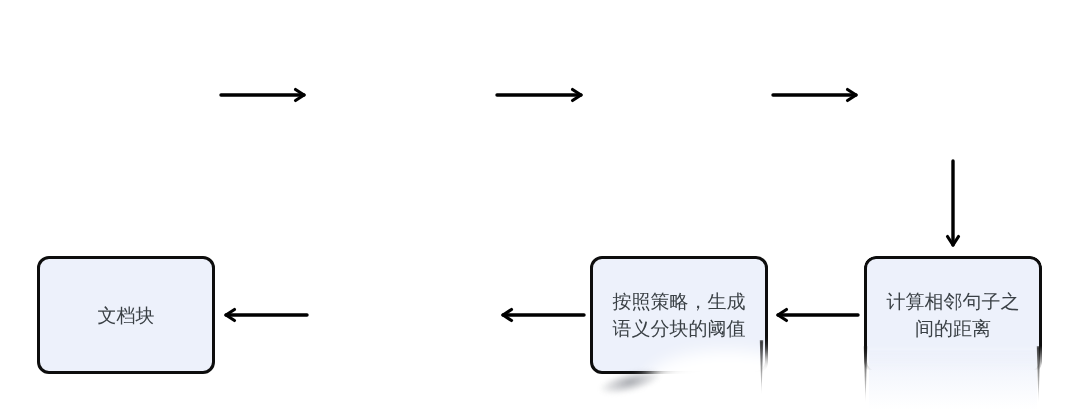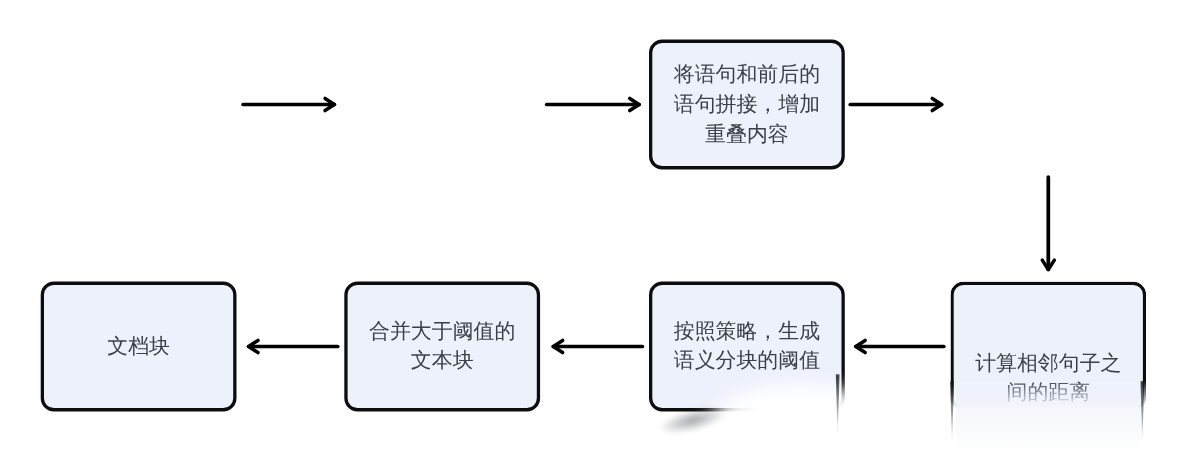--- a/index.html
+++ b/index.html
@@ -16,21 +16,21 @@
     text-align:center;white-space:pre-line;
     font-size:19px;line-height:27px;color:var(--node-text,#3A4045);
     z-index:1;
   }
   .n1{left:37px;top:36px}
   .n2{left:313px;top:36px}
   .n3{left:590px;top:36px}
   .n4{left:864px;top:36px}
   .n5{left:864px;top:256px;
       -webkit-mask-image:linear-gradient(to bottom,#000 76%,rgba(0,0,0,0) 97%);
-      mask-image:linear-gradient(to bottom,#000 76%,rgba(0,0,0,0) 97%);align-items:flex-end;}
+      mask-image:linear-gradient(to bottom,#000 76%,rgba(0,0,0,0) 97%);}
   .n6{left:590px;top:256px}
   .n7{left:313px;top:256px}
   .n8{left:37px;top:256px}
 
   svg.edges{position:absolute;left:0;top:0;z-index:3;pointer-events:none;}
 
   
   .artifact{position:absolute;pointer-events:none;}
   .ext5{left:869px;top:350px;width:168px;height:60px;z-index:0;
         background:linear-gradient(to bottom,rgba(237,241,251,.95),rgba(255,255,255,0));}
@@ -44,29 +44,24 @@
         background:#ffffff;border-radius:50%;filter:blur(8px);}
   .smear6{left:598px;top:372px;width:64px;height:20px;z-index:2;
         background:radial-gradient(closest-side,rgba(75,80,92,.5),rgba(75,80,92,0));
         filter:blur(2px);transform:rotate(-14deg);border-radius:50%;}
 </style>
 </head>
 <body>
 
 <div class="canvas">
 
-  <div class="node n3"><span>将语句和前后的
-语句拼接，增加
-重叠内容</span></div>
   <div class="node n5"><span>计算相邻句子之
 间的距离</span></div>
   <div class="node n6"><span>按照策略，生成
 语义分块的阈值</span></div>
-  <div class="node n7"><span>合并大于阈值的
-文本块</span></div>
   <div class="node n8"><span>文档块</span></div>
 
   <div class="artifact ext5"></div>
   <div class="artifact streak s5l"></div>
   <div class="artifact streak s5r"></div>
   <div class="artifact blob6"></div>
   <div class="artifact streak s6r"></div>
   <div class="artifact smear6"></div>
 
   <svg class="edges" width="1080" height="413" viewBox="0 0 1080 413">

